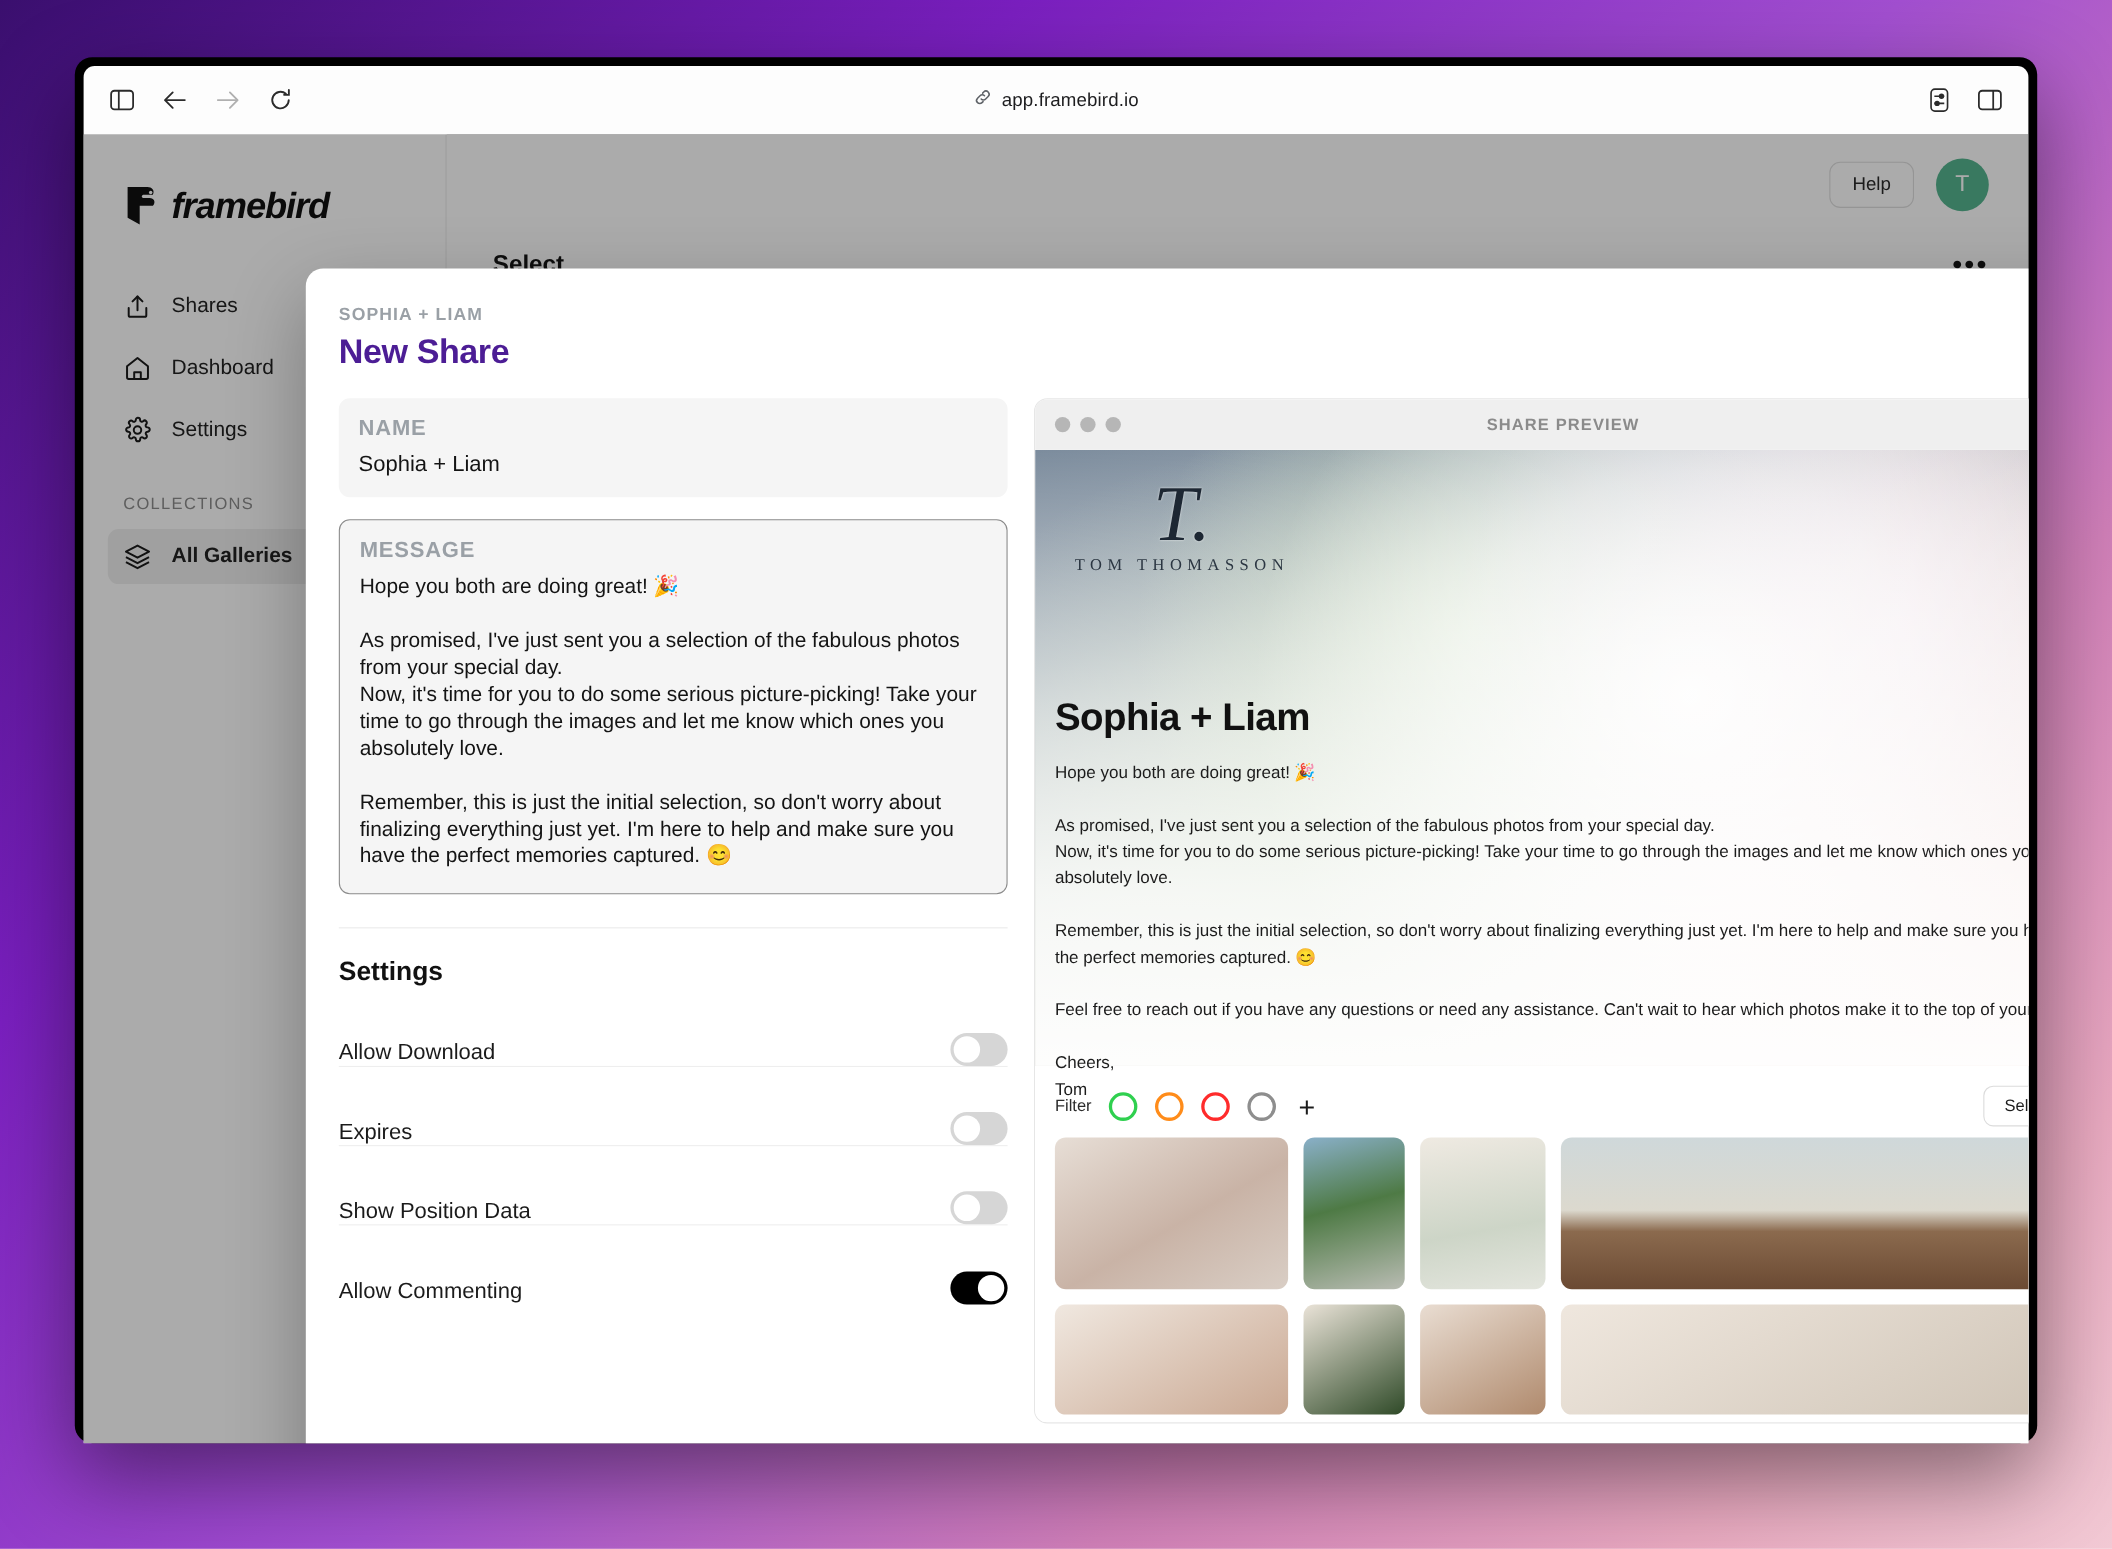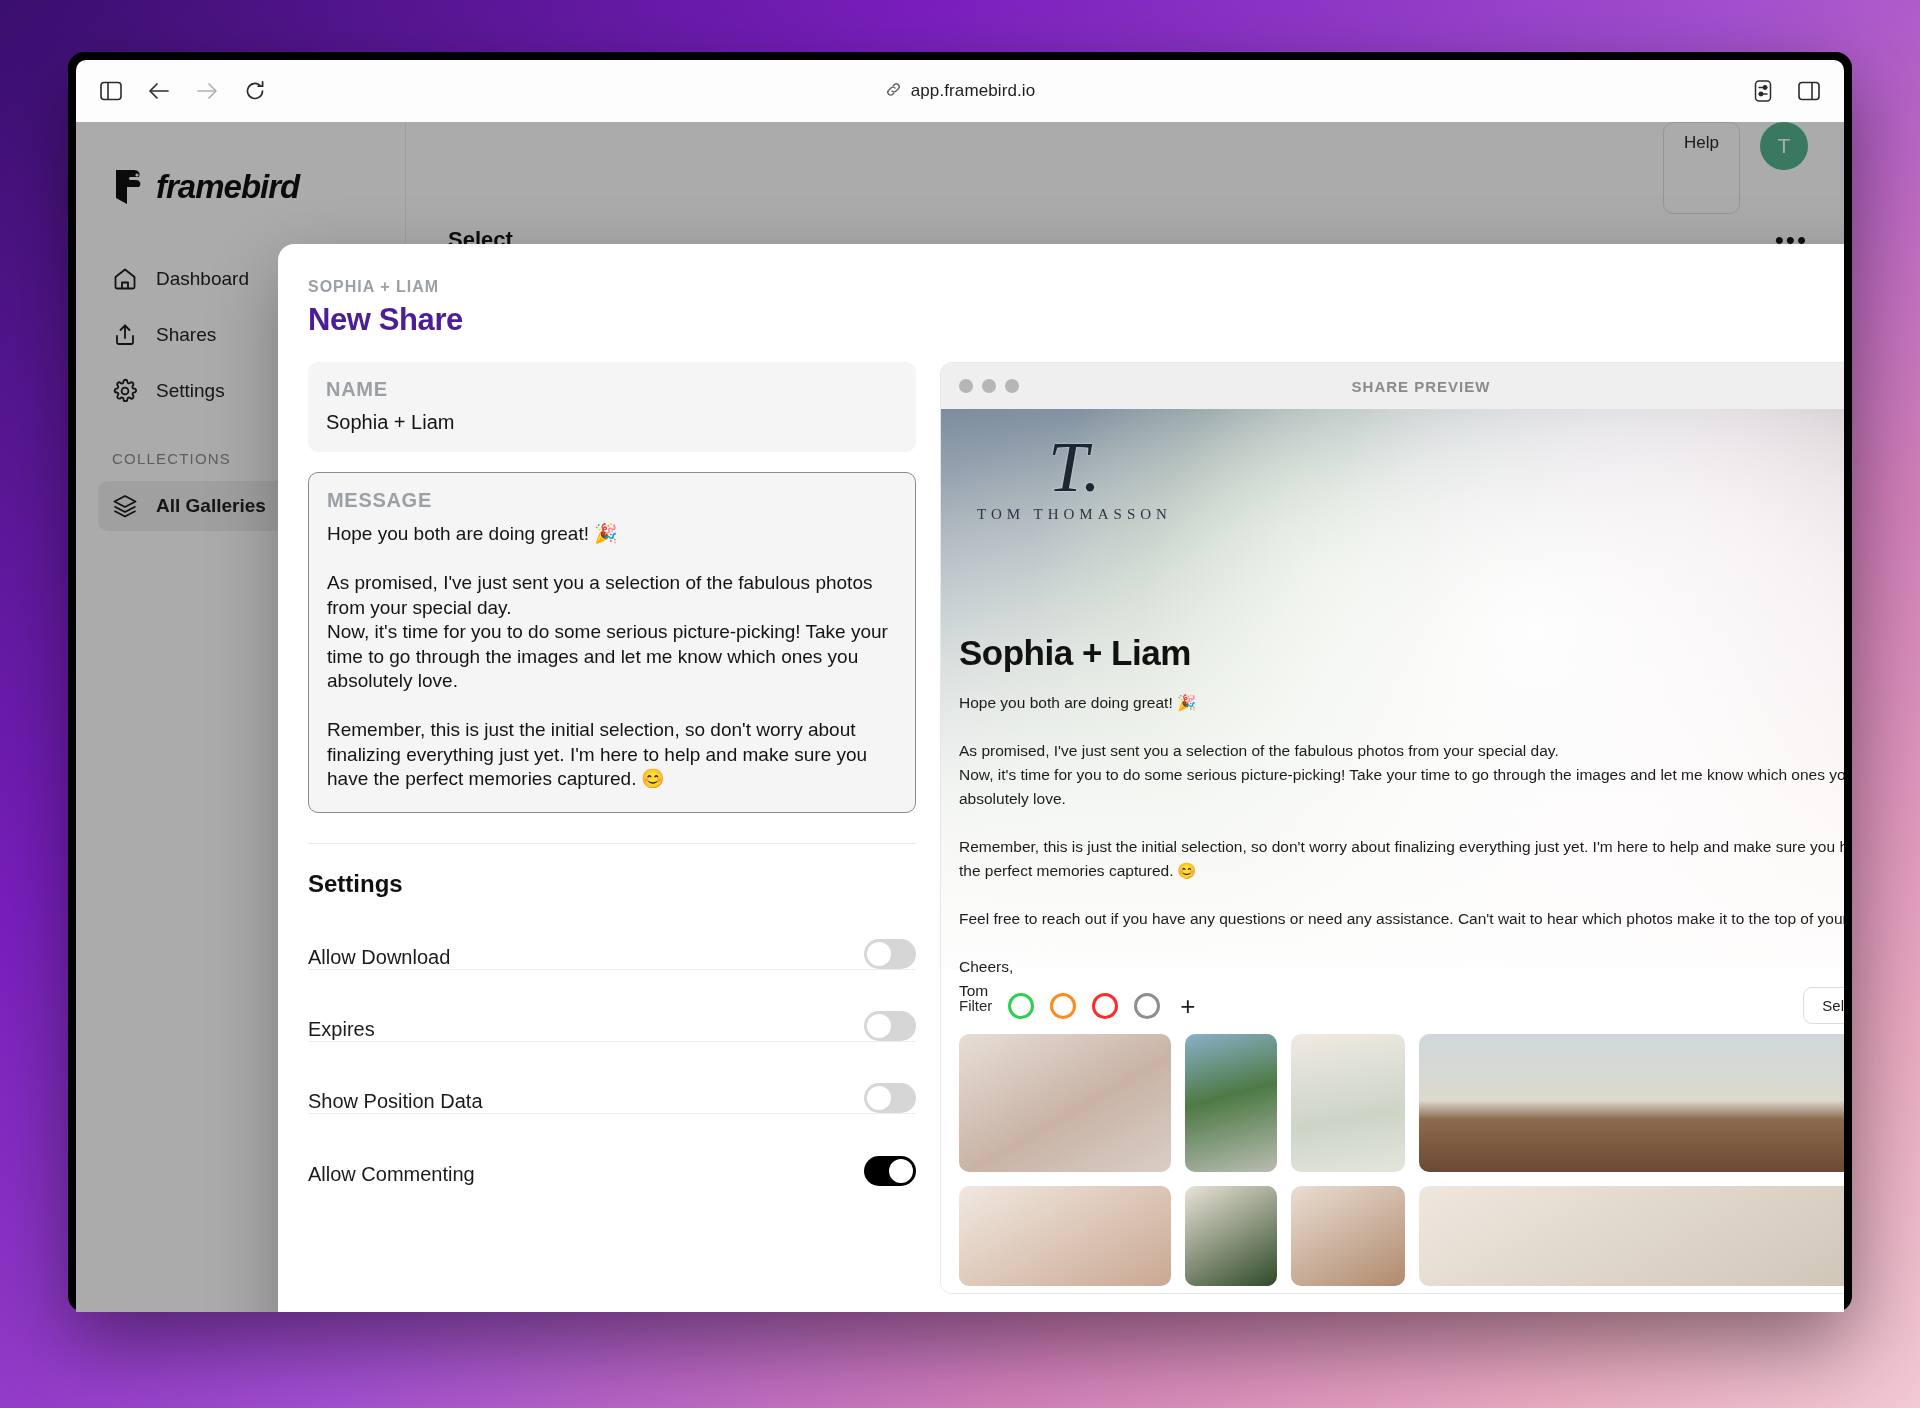--- a/index.html
+++ b/index.html
@@ -64,21 +64,21 @@
   }
   .nav-item.active { background: #efefef; font-weight: 700; }
   .nav-ico { width: 26px; height: 26px; flex: 0 0 26px; color: #1b1b1b; }
   #nav-section-label {
     font-size: 15px; letter-spacing: 1.2px; color: #8c8c8c;
     margin: 34px 0 14px 14px; font-weight: 400;
   }
 
   #app-main { position: absolute; left: 330px; right: 0; top: 0; bottom: 0; }
   #app-topbar {
-    height: 92px; display: flex; 
+    height: 92px; display: flex; align-items: center;
     justify-content: flex-end; gap: 20px; padding: 0 36px;
   }
   #help-btn {
     border: 1px solid #dedede; border-radius: 10px;
     padding: 10px 20px; font-size: 17px; color: #2a2a2a; background: #fff; cursor: pointer;
   }
   #avatar {
     width: 48px; height: 48px; border-radius: 50%;
     background: #55b58f; color: #fff; font-size: 21px;
     display: flex; align-items: center; justify-content: center;
@@ -269,37 +269,37 @@
       <div id="brand">
         <svg id="brand-mark" viewBox="0 0 34 38">
           <path d="M4 2 L22 2 C26 2 29 5 27 9 L19 9 C17 9 16 11 18 12 L24 12 C28 12 30 16 27 19 L15 19 L15 36 L4 30 Z" fill="#111"></path>
           <circle cx="25" cy="7" r="1.6" fill="#fff"></circle>
         </svg>
         <span id="brand-word">framebird</span>
       </div>
 
       <div class="nav-item">
         <span class="nav-ico">
-          <svg width="26" height="26" viewBox="0 0 26 26" fill="none" stroke="currentColor" stroke-width="1.8" stroke-linejoin="round">
-            <path d="M3.5 11 13 3.5 22.5 11v10a1.5 1.5 0 0 1-1.5 1.5H5A1.5 1.5 0 0 1 3.5 21z"></path>
-            <path d="M10 22.5v-6h6v6"></path>
-          </svg>
-        </span>
-        <span>Dashboard</span>
-      </div>
-
-      <div class="nav-item">
-        <span class="nav-ico">
           <svg width="26" height="26" viewBox="0 0 26 26" fill="none" stroke="currentColor" stroke-width="1.8" stroke-linecap="round" stroke-linejoin="round">
             <path d="M5 14v6.5A1.5 1.5 0 0 0 6.5 22h13a1.5 1.5 0 0 0 1.5-1.5V14"></path>
             <path d="M13 16V3.5"></path>
               <polyline points="8.5,8 13,3.5 17.5,8"></polyline>
           </svg>
         </span>
         <span>Shares</span>
+      </div>
+
+      <div class="nav-item">
+        <span class="nav-ico">
+          <svg width="26" height="26" viewBox="0 0 26 26" fill="none" stroke="currentColor" stroke-width="1.8" stroke-linejoin="round">
+            <path d="M3.5 11 13 3.5 22.5 11v10a1.5 1.5 0 0 1-1.5 1.5H5A1.5 1.5 0 0 1 3.5 21z"></path>
+            <path d="M10 22.5v-6h6v6"></path>
+          </svg>
+        </span>
+        <span>Dashboard</span>
       </div>
 
       <div class="nav-item">
         <span class="nav-ico">
           <svg width="26" height="26" viewBox="0 0 26 26" fill="none" stroke="currentColor" stroke-width="1.8">
             <circle cx="13" cy="13" r="3.4"></circle>
             <path d="M20.6 15.4a1.6 1.6 0 0 0 .32 1.77l.06.06a1.95 1.95 0 1 1-2.76 2.76l-.06-.06a1.6 1.6 0 0 0-1.77-.32 1.6 1.6 0 0 0-.97 1.47v.17a1.95 1.95 0 1 1-3.9 0v-.09a1.6 1.6 0 0 0-1.05-1.47 1.6 1.6 0 0 0-1.77.32l-.06.06a1.95 1.95 0 1 1-2.76-2.76l.06-.06a1.6 1.6 0 0 0 .32-1.77 1.6 1.6 0 0 0-1.47-.97h-.17a1.95 1.95 0 1 1 0-3.9h.09a1.6 1.6 0 0 0 1.47-1.05 1.6 1.6 0 0 0-.32-1.77l-.06-.06a1.95 1.95 0 1 1 2.76-2.76l.06.06a1.6 1.6 0 0 0 1.77.32h.08a1.6 1.6 0 0 0 .97-1.47v-.17a1.95 1.95 0 1 1 3.9 0v.09a1.6 1.6 0 0 0 .97 1.47 1.6 1.6 0 0 0 1.77-.32l.06-.06a1.95 1.95 0 1 1 2.76 2.76l-.06.06a1.6 1.6 0 0 0-.32 1.77v.08a1.6 1.6 0 0 0 1.47.97h.17a1.95 1.95 0 1 1 0 3.9h-.09a1.6 1.6 0 0 0-1.47.97z"></path>
           </svg>
         </span>
         <span>Settings</span>

